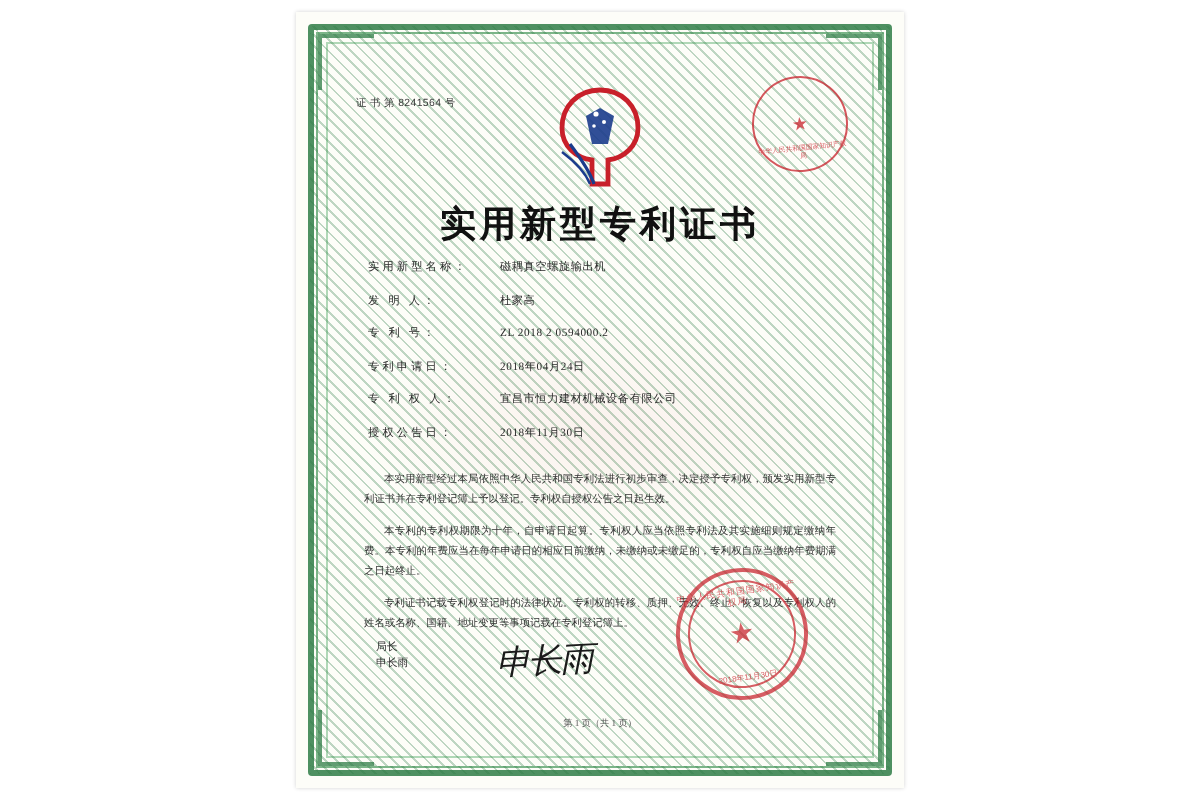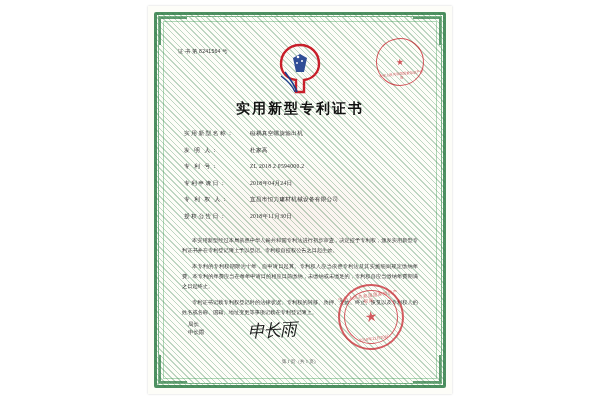--- a/index.html
+++ b/index.html
@@ -140,21 +140,21 @@
     transform: translateX(-50%);
     width: 58px;
     height: 54px;
   }
   .title {
     position: absolute;
     left: 0;
     right: 0;
     top: 72px;
     text-align: center;
-    font-size: 14px;
+    font-size: 18px;
     letter-spacing: 2px;
     color: #111;
     font-weight: 700;
     font-family: "Liberation Serif", serif;
   }
   .fields {
     position: absolute;
     left: 14px;
     top: 102px;
     right: 10px;

